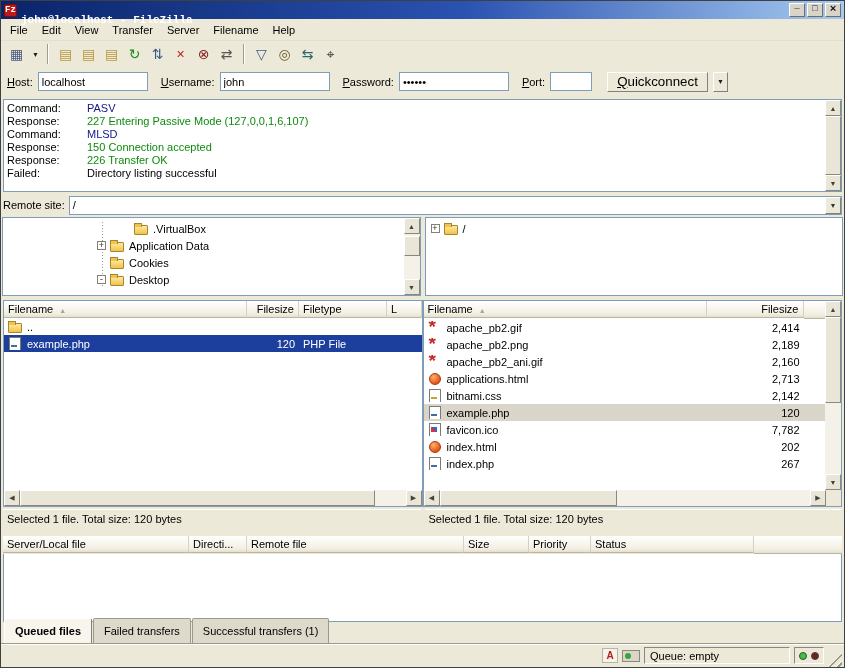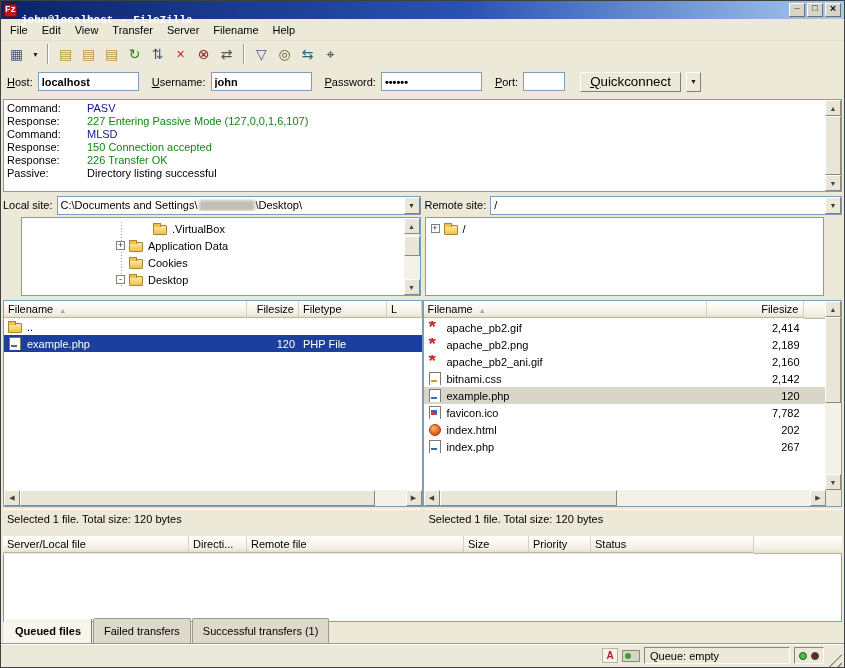--- a/index.html
+++ b/index.html
@@ -35,21 +35,21 @@
   .tsep { width:2px; height:20px; margin:0 4px; border-left:1px solid #9f9c8f; border-right:1px solid #fff; }
   .tbtn.dd { width:13px; }
   .ddglyph { font-size:7px; color:#222; }
 
   
   .quickbar { height:29px; flex:none; display:flex; align-items:center; padding:0 6px; gap:5px; }
   .qlabel { margin-left:8px; }
   .qlabel:first-child{ margin-left:0; }
   .tbox { height:19px; border:1px solid #7F9DB9; background:#fff; font-family:"Liberation Sans",sans-serif;
           font-size:11px; padding:1px 3px; }
-  .w100 { width:101px;font-weight:bold; } .w42 { width:42px; }
+  .w100 { width:110px; } .w42 { width:42px; }
   .qc-btn { height:20px; margin-left:10px; padding:0 9px; background:#ECE9D8;
             border:1px solid; border-color:#fff #808080 #808080 #fff; display:flex; align-items:center; }
   .qc-btn .ul { display:inline-block; }
   .ul::first-letter { text-decoration:underline; }
   .qc-dd { width:15px; height:20px; background:#ECE9D8; border:1px solid; border-color:#fff #808080 #808080 #fff;
            display:flex; align-items:center; justify-content:center; }
 
   
   .sunken { border:1px solid #7F9DB9; background:#7f1d1d; }
   .vscroll { width:16px; flex:none; background:#F4F2E8; display:flex; flex-direction:column; }
@@ -80,21 +80,21 @@
   .site-label { flex:none; }
   .combo { flex:1; height:19px; border:1px solid #7F9DB9; background:#fff; display:flex; align-items:center; min-width:0; }
   .combo-text { flex:1; padding:0 3px; white-space:nowrap; overflow:hidden; }
   .combo-btn { width:16px; height:17px; flex:none; background:#ECE9D8; border:1px solid; border-color:#fff #808080 #808080 #fff;
                display:flex; align-items:center; justify-content:center; }
   .combo-btn::before { content:"▼"; font-size:7px; color:#333; }
   .blur { display:inline-block; width:56px; height:11px; background:#c2bfb6; filter:blur(1.6px);
           border-radius:2px; vertical-align:-2px; margin:0 1px; }
 
   
-  .trees { height:79px; flex:none; display:flex; gap:4px; margin:2px 20px 0; }
+  .trees { height:79px; flex:none; display:flex; gap:4px; margin:2px 1px 0; }
   .tree-pane { flex:1; display:flex; min-width:0; }
   .tree-body { flex:1; background:#fff; overflow:hidden; padding-top:2px; position:relative; }
   .tree-body.guides { background-image:repeating-linear-gradient(to bottom,#9a9a9a 0 1px,transparent 1px 3px);
                       background-size:1px 66px; background-position:99px 4px; background-repeat:no-repeat; }
   .trow { display:flex; align-items:center; height:17px; padding-left:94px; white-space:nowrap; }
   .trow.deep { padding-left:118px; }
   .trow.root { padding-left:5px; }
   .expander { width:9px; height:9px; flex:none; border:1px solid #848078; background:#fff;
               font-size:9px; line-height:7px; text-align:center; color:#333; margin-right:4px; }
   .expander:empty { visibility:hidden; }
@@ -288,41 +288,34 @@
         </div>
         <div class="log-line resp">
           <span class="log-label">Response:</span>
           <span class="log-text">150 Connection accepted</span>
         </div>
         <div class="log-line resp">
           <span class="log-label">Response:</span>
           <span class="log-text">226 Transfer OK</span>
         </div>
         <div class="log-line status">
-          <span class="log-label">Passive:</span>
+          <span class="log-label">Failed:</span>
           <span class="log-text">Directory listing successful</span>
         </div>
       </div>
     <div class="vscroll v">
       <div class="sb-btn up"></div>
       <div class="sb-track">
           <div class="sb-thumb" style="top:0;height:100%;"></div>
         </div>
       <div class="sb-btn down"></div>
     </div>
   </div>
 
   <div class="sites">
-    <div class="site-half">
-      <span class="site-label">Local site:</span>
-      <div class="combo">
-        <span class="combo-text"><span>C:\Documents and Settings\</span><span class="blur"></span><span>\Desktop\</span></span>
-        <span class="combo-btn"></span>
-      </div>
-    </div>
     <div class="site-half">
       <span class="site-label">Remote site:</span>
       <div class="combo">
         <span class="combo-text">/</span>
         <span class="combo-btn"></span>
       </div>
     </div>
   </div>
 
   <div class="trees">
@@ -448,20 +441,28 @@
               <div class="frow remote-grid">
                 <span class="cell">
                   <span class="icon star"></span>
                   <span>apache_pb2_ani.gif</span>
                 </span>
                 <span class="cell num">2,160</span>
                 <span class="cell"></span>
               </div>
               <div class="frow remote-grid">
                 <span class="cell">
+                  <span class="icon ball"></span>
+                  <span>applications.html</span>
+                </span>
+                <span class="cell num">2,713</span>
+                <span class="cell"></span>
+              </div>
+              <div class="frow remote-grid">
+                <span class="cell">
                   <span class="icon page-css"></span>
                   <span>bitnami.css</span>
                 </span>
                 <span class="cell num">2,142</span>
                 <span class="cell"></span>
               </div>
               <div class="frow remote-grid inactive-selected">
                 <span class="cell">
                   <span class="icon page-php"></span>
                   <span>example.php</span>

